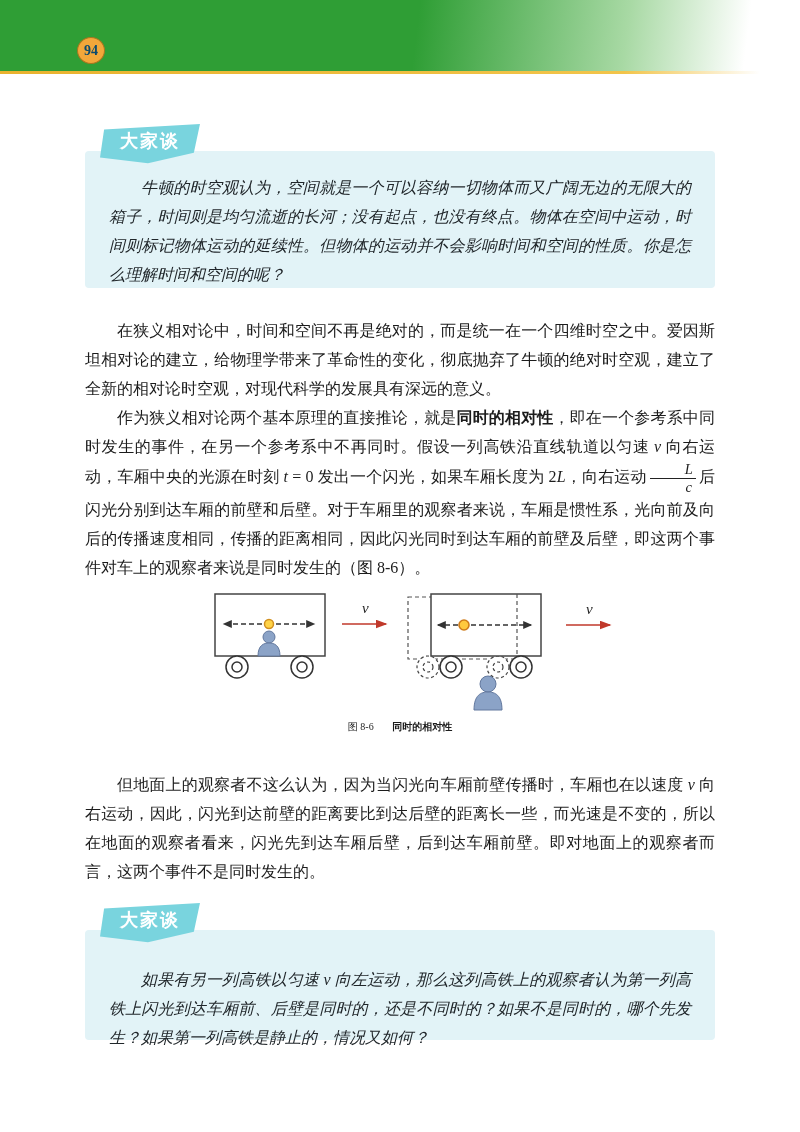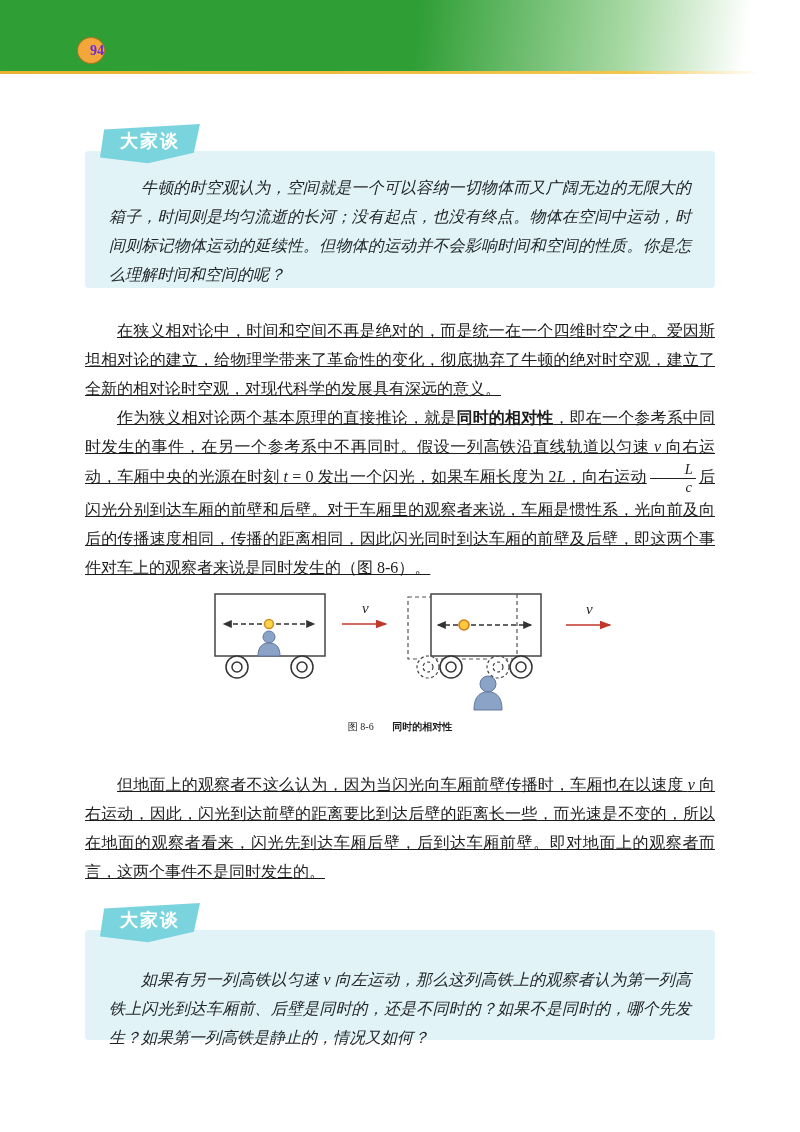--- a/index.html
+++ b/index.html
@@ -14,22 +14,22 @@
     position:absolute; left:0; top:0; width:800px; height:71px;
     background:linear-gradient(97deg,#2f9e35 0%, #2f9e35 52%, #a8d9a4 78%, #ffffff 93%);
   }
   .header-rule {
     position:absolute; left:0; top:71px; width:800px; height:3px;
     background:linear-gradient(to right,#e9b22e 0%, #f2c44a 78%, rgba(242,196,74,0) 95%);
   }
   .page-badge {
     position:absolute; left:77px; top:37px; width:28px; height:27px;
     border-radius:50%; background:#f3a73a; border:1.5px solid #a8761f;
-    box-sizing:border-box; display:flex; align-items:center; justify-content:flex-end;
-    font:bold 14px "Liberation Serif",serif; color:#6d28d9;
+    box-sizing:border-box; display:flex; align-items:center; justify-content:center;
+    font:bold 14px "Liberation Serif",serif; color:#0c4a6e;
   }
   .chapter-line {
     position:absolute; left:117px; top:45px; display:flex; gap:8px;
     color:#ffffff; font:bold 15px "Liberation Sans",sans-serif; letter-spacing:1px;margin-top:44px;
   }
 
   
   .talk-badge {
     position:absolute; width:102px; height:40px; background:#79d4de;
     clip-path:polygon(5% 14%, 99% 0%, 93% 72%, 48% 98%, 1% 84%);
@@ -45,21 +45,21 @@
     font-style:italic; font-size:16px; line-height:29px; text-align:justify;
     color:#20262a; z-index:1;
   }
   .box-1 { top:151px; height:137px; }
   .box-2 { top:930px; height:110px; padding-top:35px; }
   .talk-box p { margin:0; text-indent:2em; }
 
   
   .main-text {
     position:absolute; left:85px; width:630px;
-    font-size:16px; line-height:29px; text-align:justify;text-decoration:underline;
+    font-size:16px; line-height:29px; text-align:justify;
   }
   .block-1 { top:316px; }
   .block-3 { top:770px; }
   .main-text p { margin:0; text-indent:2em; }
   .bold-term { font-family:"Liberation Sans",sans-serif; font-weight:bold; }
   .var { font-style:italic; }
   .frac {
     display:inline-flex; flex-direction:column; align-items:center;
     vertical-align:middle; line-height:1.15; font-size:14.5px;
     font-style:italic; padding:0 3px;

